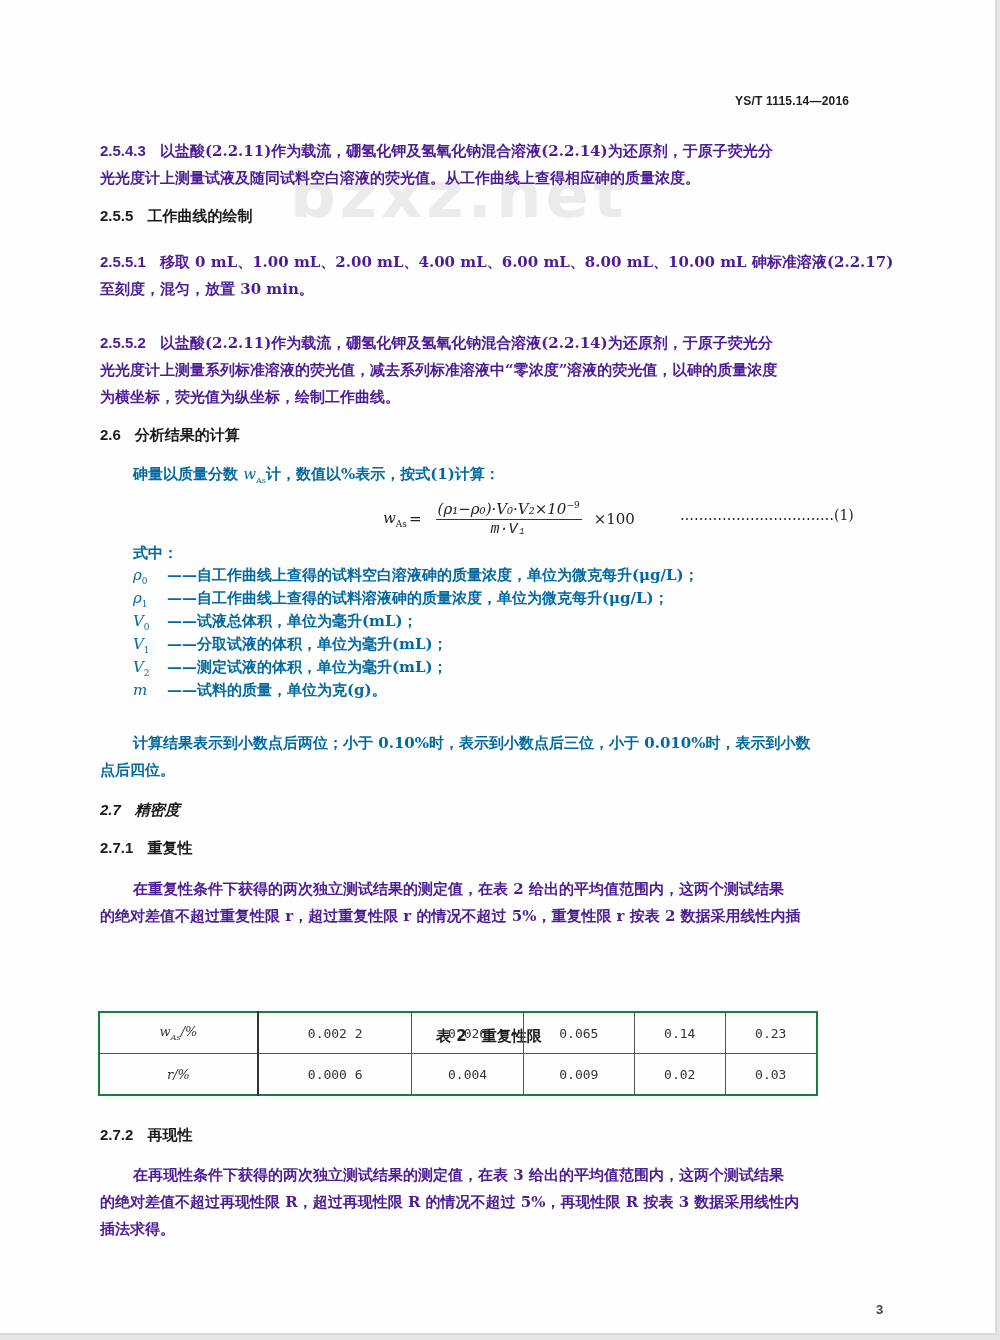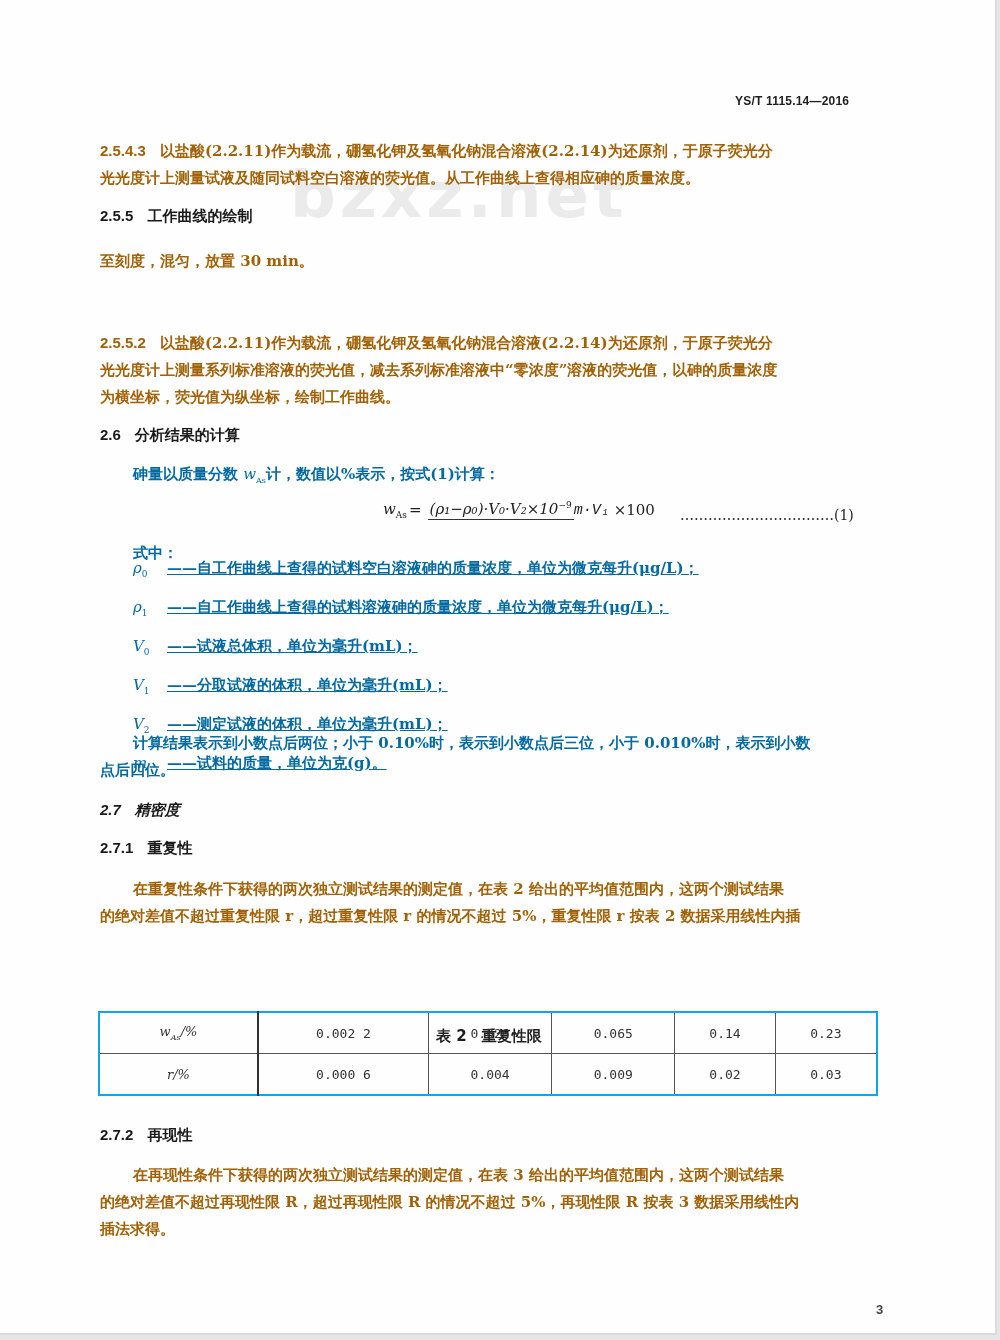--- a/index.html
+++ b/index.html
@@ -11,43 +11,43 @@
   }
   .page {
     position: absolute; left: 0; top: 0; width: 995px; height: 1333px;
     background: #fefefe; border-right: 2px solid #dcdcdc; border-bottom: 2px solid #dadada;
   }
   .abs { position: absolute; white-space: nowrap; }
   .std-code {
     left: 735px; top: 94px; font-size: 12px; font-weight: bold;
     font-family: "Liberation Sans", "DejaVu Sans", sans-serif; letter-spacing: 0.2px;
   }
-  .para { font-size: 15px; line-height: 27px; font-weight: bold; color: #a16207; }
+  .para { font-size: 15px; line-height: 27px; font-weight: bold; color: #4c1d95; }
   .body-text { font-size: 15px; line-height: 27px; color: #0369a1; font-weight: bold; }
   .head { font-size: 15px; font-weight: bold; font-family: "DejaVu Sans", sans-serif; color: #1a1a1a; }
   .head .hn { font-family: "Liberation Sans", "DejaVu Sans", sans-serif; margin-right: 14px; }
   .clause-no { font-family: "Liberation Sans", "DejaVu Sans", sans-serif; font-weight: bold; margin-right: 14px; }
   .watermark {
     left: 290px; top: 158px; font-size: 64px; font-weight: bold; color: rgba(200,200,200,0.35);
     font-family: "DejaVu Sans", sans-serif; letter-spacing: 4px;
   }
   .formula { left: 355px; top: 500px; font-size: 15px; display: flex; align-items: center; }
   .formula .lhs { font-style: italic; margin-left: 28px; }
   .formula .lhs sub { font-size: 9px; font-style: normal; }
-  .frac { display: inline-flex; flex-direction: row; align-items: center; margin: 0 4px; }
+  .frac { display: inline-flex; flex-direction: column; align-items: center; margin: 0 12px; }
   .frac .nume { border-bottom: 1px solid #333; padding: 0 2px 1px; font-style: italic; }
   .frac .deno { padding-top: 1px; font-style: italic; font-family: Liberation Mono, monospace; }
   .frac sup { font-size: 9px; font-style: normal; }
   .eqno { left: 680px; top: 507px; font-size: 14px; letter-spacing: 0px; }
   .sym { display: inline-block; width: 34px; font-style: italic; font-family: "DejaVu Serif", serif; font-weight: normal; }
   .sym sub { font-size: 9px; font-style: normal; }
   .table-caption { left: 436px; top: 1027px; font-size: 15px; font-weight: bold; font-family: "DejaVu Sans", sans-serif; }
   table.rep {
-    position: absolute; left: 98px; top: 1011px; width: 780px; border-collapse: collapse;
-    border: 2px solid #0ea5e9;
+    position: absolute; left: 98px; top: 1011px; width: 720px; border-collapse: collapse;
+    border: 2px solid #15803d;
   }
   table.rep td {
     border: 1px solid #555; height: 38px; text-align: center; font-size: 13px;
     font-family: "DejaVu Sans Mono", "Liberation Mono", monospace; color: #333;
   }
   table.rep td.rowhead { width: 155px; border-right: 2px solid #333; font-family: "DejaVu Serif", serif; font-style: italic; }
   table.rep td.rowhead sub { font-size: 8px; }
   table.rep tr:first-child td { border-bottom: 1px solid #555; }
   .page-no { left: 876px; top: 1302px; font-size: 13px; font-weight: bold; font-family: "Liberation Sans", sans-serif; color: #444; }
 </style>
@@ -63,20 +63,21 @@
   <div class="abs para" style="left:100px; top:137px;">
     <div><span class="clause-no">2.5.4.3</span><span>以盐酸(2.2.11)作为载流，硼氢化钾及氢氧化钠混合溶液(2.2.14)为还原剂，于原子荧光分</span></div>
     <div>光光度计上测量试液及随同试料空白溶液的荧光值。从工作曲线上查得相应砷的质量浓度。</div>
   </div>
 
   <div class="abs head" style="left:100px; top:207px;">
     <span class="hn">2.5.5</span><span>工作曲线的绘制</span>
   </div>
 
   <div class="abs para" style="left:100px; top:248px;">
+    <div><span class="clause-no">2.5.5.1</span><span>移取 0 mL、1.00 mL、2.00 mL、4.00 mL、6.00 mL、8.00 mL、10.00 mL 砷标准溶液(2.2.17)</span></div>
     <div>至刻度，混匀，放置 30 min。</div>
   </div>
 
   <div class="abs para" style="left:100px; top:329px;">
     <div><span class="clause-no">2.5.5.2</span><span>以盐酸(2.2.11)作为载流，硼氢化钾及氢氧化钠混合溶液(2.2.14)为还原剂，于原子荧光分</span></div>
     <div>光光度计上测量系列标准溶液的荧光值，减去系列标准溶液中“零浓度”溶液的荧光值，以砷的质量浓度</div>
     <div>为横坐标，荧光值为纵坐标，绘制工作曲线。</div>
   </div>
 
   <div class="abs head" style="left:100px; top:426px;">
@@ -93,21 +94,21 @@
     <span class="frac">
       <span class="nume"><span>(ρ₁−ρ₀)·V₀·V₂×10</span><sup>−9</sup></span>
       <span class="deno">m·V₁</span>
     </span>
     <span>×100</span>
   </div>
   <div class="abs eqno">……………………………(1)</div>
 
   <div class="abs body-text" style="left:133px; top:540px;">式中：</div>
 
-  <div class="abs body-text" style="left:133px; top:552px; line-height:33px;text-decoration:underline;">
+  <div class="abs body-text" style="left:133px; top:567px; line-height:17px;">
     <div><span class="sym"><span>ρ</span><sub>0</sub></span><span>——自工作曲线上查得的试料空白溶液砷的质量浓度，单位为微克每升(μg/L)；</span></div>
     <div><span class="sym"><span>ρ</span><sub>1</sub></span><span>——自工作曲线上查得的试料溶液砷的质量浓度，单位为微克每升(μg/L)；</span></div>
     <div><span class="sym"><span>V</span><sub>0</sub></span><span>——试液总体积，单位为毫升(mL)；</span></div>
     <div><span class="sym"><span>V</span><sub>1</sub></span><span>——分取试液的体积，单位为毫升(mL)；</span></div>
     <div><span class="sym"><span>V</span><sub>2</sub></span><span>——测定试液的体积，单位为毫升(mL)；</span></div>
     <div><span class="sym"><span>m</span><sub></sub></span><span>——试料的质量，单位为克(g)。</span></div>
   </div>
 
   <div class="abs body-text" style="left:100px; top:730px;">
     <div style="padding-left:33px;">计算结果表示到小数点后两位；小于 0.10%时，表示到小数点后三位，小于 0.010%时，表示到小数</div>

